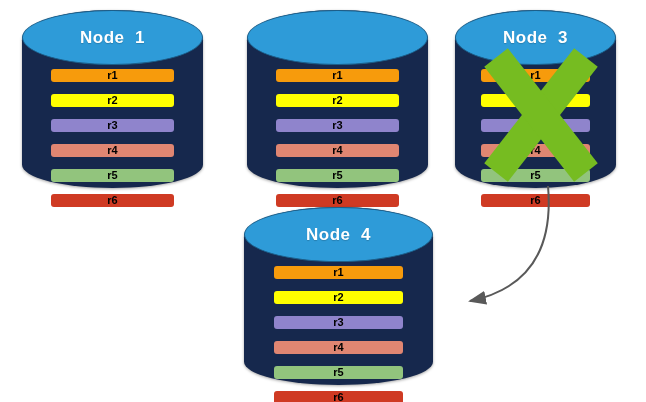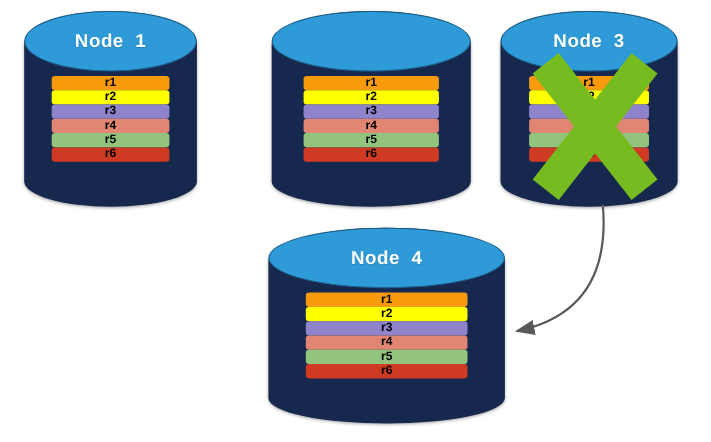--- a/index.html
+++ b/index.html
@@ -57,21 +57,21 @@
     white-space: pre;
     text-shadow: 0 1px 1px rgba(0,0,0,0.18);
   }
   .replica-stack {
     position: absolute;
     left: 16%;
     right: 16%;
     top: 33%;
     display: flex;
     flex-direction: column;
-    gap: 0;
+    gap: 12px;
   }
   .replica {
     height: 13px;
     border-radius: 3px;
     display: flex;
     align-items: center;
     justify-content: center;
     font-size: 11px;
     font-weight: bold;
     color: #000000;
@@ -104,21 +104,21 @@
     width: 646px;
     height: 402px;
     pointer-events: none;
   }
 </style>
 </head>
 <body style="background: rgb(255, 255, 255);">
 
 <div id="canvas">
 
-  <div class="node" style="left:22px; top:10px; width:157px; height:178px;">
+  <div class="node" style="left:22px; top:10px; width:181px; height:178px;">
     <div class="node-body"></div>
     <div class="node-top"></div>
     <div class="node-title">Node  1</div>
     <div class="replica-stack">
       <div class="replica" style="background: rgb(247, 155, 12);">r1</div>
       <div class="replica" style="background: rgb(255, 255, 0);">r2</div>
       <div class="replica" style="background: rgb(143, 132, 204);">r3</div>
       <div class="replica" style="background: rgb(224, 134, 114);">r4</div>
       <div class="replica" style="background: rgb(146, 196, 125);">r5</div>
       <div class="replica" style="background: rgb(207, 58, 35);">r6</div>
@@ -150,21 +150,21 @@
       <div class="replica" style="background: rgb(146, 196, 125);">r5</div>
       <div class="replica" style="background: rgb(207, 58, 35);">r6</div>
     </div>
   </div>
 
   <div class="cross" style="left:493px; top:55px; width:96px; height:120px;">
     <div class="cross-bar a"></div>
     <div class="cross-bar b"></div>
   </div>
 
-  <div class="node" style="left:244px; top:207px; width:215px; height:178px;">
+  <div class="node" style="left:244px; top:207px; width:150px; height:178px;padding-left:39px;">
     <div class="node-body"></div>
     <div class="node-top"></div>
     <div class="node-title">Node  4</div>
     <div class="replica-stack">
       <div class="replica" style="background: rgb(247, 155, 12);">r1</div>
       <div class="replica" style="background: rgb(255, 255, 0);">r2</div>
       <div class="replica" style="background: rgb(143, 132, 204);">r3</div>
       <div class="replica" style="background: rgb(224, 134, 114);">r4</div>
       <div class="replica" style="background: rgb(146, 196, 125);">r5</div>
       <div class="replica" style="background: rgb(207, 58, 35);">r6</div>

